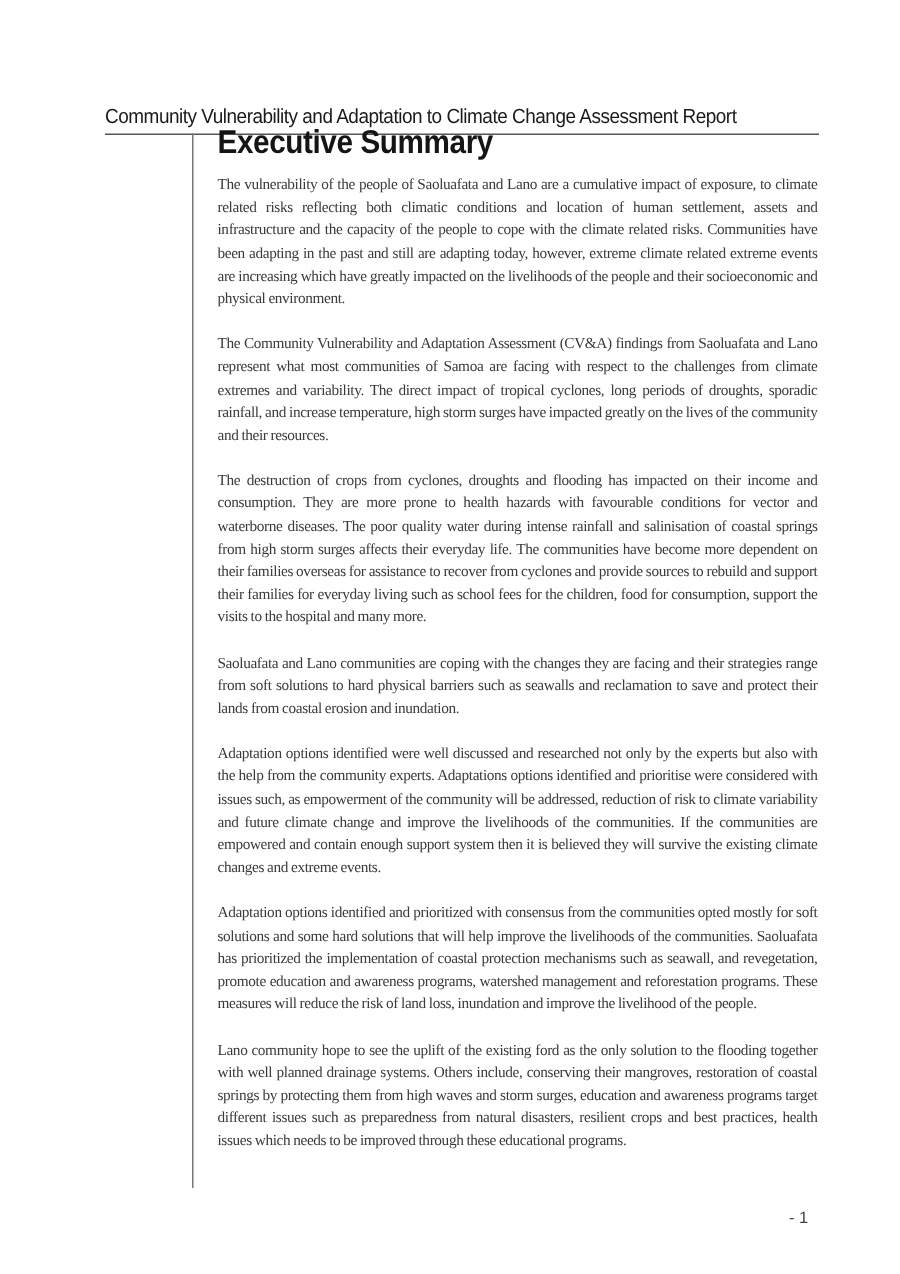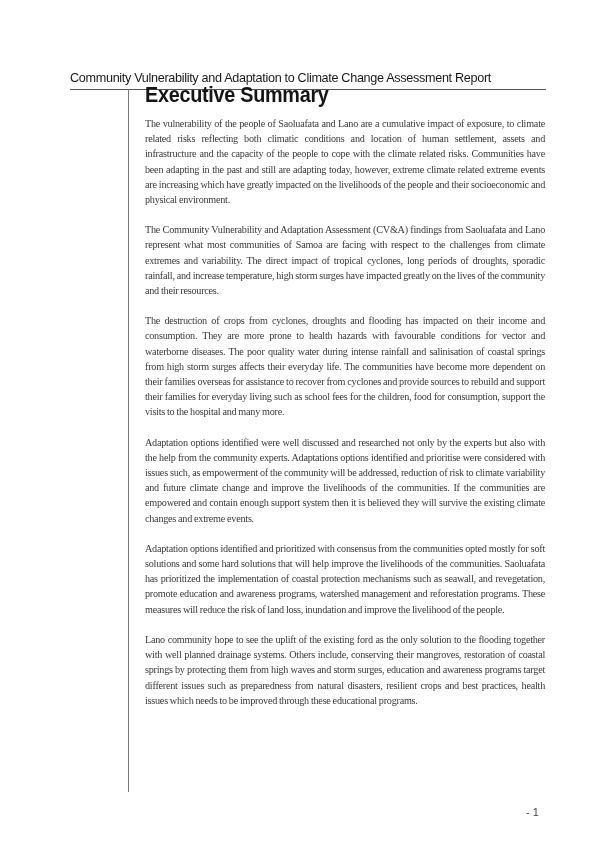--- a/index.html
+++ b/index.html
@@ -41,18 +41,19 @@
 
 <div class="running-header">Community Vulnerability and Adaptation to Climate Change Assessment Report</div>
 <div class="header-rule"></div>
 <div class="margin-rule"></div>
 
 <div class="content">
   <h1 class="title">Executive Summary</h1>
   <p class="para">The vulnerability of the people of Saoluafata and Lano are a cumulative impact of exposure, to climate related risks reflecting both climatic conditions and location of human settlement, assets and infrastructure and the capacity of the people to cope with the climate related risks.  Communities have been adapting in the past and still are adapting today, however, extreme climate related extreme events are increasing which have greatly impacted on the livelihoods of the people and their socioeconomic and physical environment.</p>
   <p class="para">The Community Vulnerability and Adaptation Assessment (CV&amp;A) findings from Saoluafata and Lano represent what most communities of Samoa are facing with respect to the challenges from climate extremes and variability. The direct impact of tropical cyclones, long periods of droughts, sporadic rainfall, and increase temperature, high storm surges have impacted greatly on the lives of the community and their resources.</p>
   <p class="para">The destruction of crops from cyclones, droughts and flooding has impacted on their income and consumption. They are more prone to health hazards with favourable conditions for vector and waterborne diseases. The poor quality water during intense rainfall and salinisation of coastal springs from high storm surges affects their everyday life. The communities have become more dependent on their families overseas for assistance to recover from cyclones and provide sources to rebuild and support their families for everyday living such as school fees for the children, food for consumption, support the visits to the hospital and many more.</p>
+  <p class="para">Saoluafata and Lano communities are coping with the changes they are facing and their strategies range from soft solutions to hard physical barriers such as seawalls and reclamation to save and protect their lands from coastal erosion and inundation.</p>
   <p class="para">Adaptation options identified were well discussed and researched not only by the experts but also with the help from the community experts. Adaptations options identified and prioritise were considered with issues such, as empowerment of the community will be addressed, reduction of risk to climate variability and future climate change and improve the livelihoods of the communities. If the communities are empowered and contain enough support system then it is believed they will survive the existing climate changes and extreme events.</p>
   <p class="para">Adaptation options identified and prioritized with consensus from the communities opted mostly for soft solutions and some hard solutions that will help improve the livelihoods of the communities. Saoluafata has prioritized the implementation of coastal protection mechanisms such as seawall, and revegetation, promote education and awareness programs, watershed management and reforestation programs. These measures will reduce the risk of land loss, inundation and improve the livelihood of the people.</p>
   <p class="para">Lano community hope to see the uplift of the existing ford as the only solution to the flooding together with well planned drainage systems. Others include, conserving their mangroves, restoration of coastal springs by protecting them from high waves and storm surges, education and awareness programs target different issues such as preparedness from natural disasters, resilient crops and best practices, health issues which needs to be improved through these educational programs.</p>
 </div>
 
 <div class="page-number">- 1</div>
 
 </body></html>

